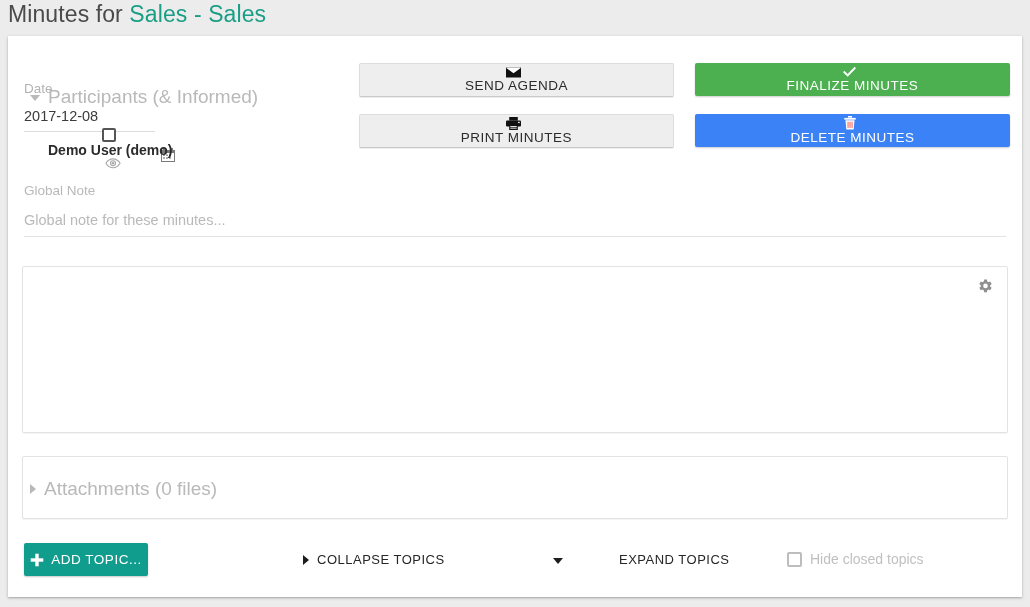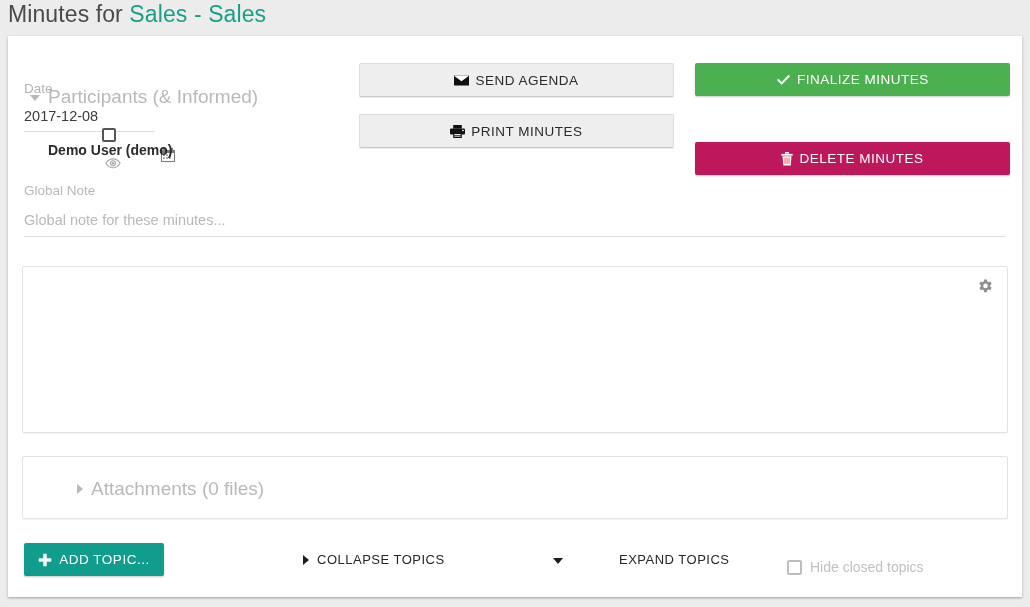--- a/index.html
+++ b/index.html
@@ -79,45 +79,45 @@
     position: absolute;
     box-sizing: border-box;
     font-size: 13.5px;
     letter-spacing: 0.5px;
     display: flex;
     align-items: center;
     justify-content: center;
     cursor: pointer;
     user-select: none;
     border-radius: 2px;
+    flex-direction: column;
   }
   .btn .bicon {
     display: inline-flex;
     align-items: center;
     margin-right: 6px;
   }
   .btn-grey {
     background: #eeeeee;
     border: 1px solid #dddddd;
     border-bottom-color: #c9c9c9;
     color: #2b2b2b;
     box-shadow: 0 1px 0 rgba(0,0,0,0.07);
   }
   .btn-green {
     background: #4caf50;
     border: none;
     color: #ffffff;
     box-shadow: 0 1px 2px rgba(0,0,0,0.20);
   }
   .btn-red {
-    background: #be185d;
+    background: #3b82f6;
     border: none;
     color: #ffffff;
     box-shadow: 0 1px 2px rgba(0,0,0,0.20);
-    margin-top: 28px;
   }
   #btn-send-agenda  { left: 351px; top: 27px;  width: 315px; height: 34px; }
   #btn-print        { left: 351px; top: 78px;  width: 315px; height: 34px; }
   #btn-finalize     { left: 687px; top: 27px;  width: 315px; height: 33px; }
   #btn-delete       { left: 687px; top: 78px;  width: 315px; height: 33px; }
 
   
   .gn-label {
     position: absolute;
     left: 16px;
@@ -157,21 +157,21 @@
 
   .panel-header {
     position: absolute;
     display: flex;
     align-items: center;
     cursor: pointer;
     font-size: 19px;
     color: #b9b9b9;
   }
   #ph-participants { left: 22px; top: 50px; }
-  #ph-attachments  { left: 22px; top: 22px; margin-left: 47px; }
+  #ph-attachments  { left: 22px; top: 22px; }
 
   .tri {
     width: 0; height: 0;
     margin-right: 8px;
     display: inline-block;
   }
   .tri-down {
     border-left: 5px solid transparent;
     border-right: 5px solid transparent;
     border-top: 6px solid #b9b9b9;
@@ -237,21 +237,21 @@
     height: 1px;
     background: #e4e4e4;
     width: 906px;
   }
 
   
   .btn-teal {
     position: absolute;
     left: 16px;
     top: 507px;
-    width: 140px;
+    width: 124px;
     height: 33px;
     background: #119d8d;
     color: #ffffff;
     font-size: 13.5px;
     letter-spacing: 0.5px;
     display: flex;
     align-items: center;
     justify-content: center;
     border-radius: 2px;
     cursor: pointer;
@@ -276,21 +276,20 @@
   .link-action .tri-down  { border-top-color: #1d1d1d; }
 
   .hide-closed {
     position: absolute;
     left: 779px;
     top: 515px;
     display: flex;
     align-items: center;
     cursor: pointer;
     user-select: none;
-    margin-top: 8px;
   }
   .hide-closed .cbox { width: 15px; height: 15px; border-width: 2px; }
   .hide-closed-label {
     font-size: 14px;
     color: #c0c0c0;
   }
 </style>
 </head>
 <body>
 

